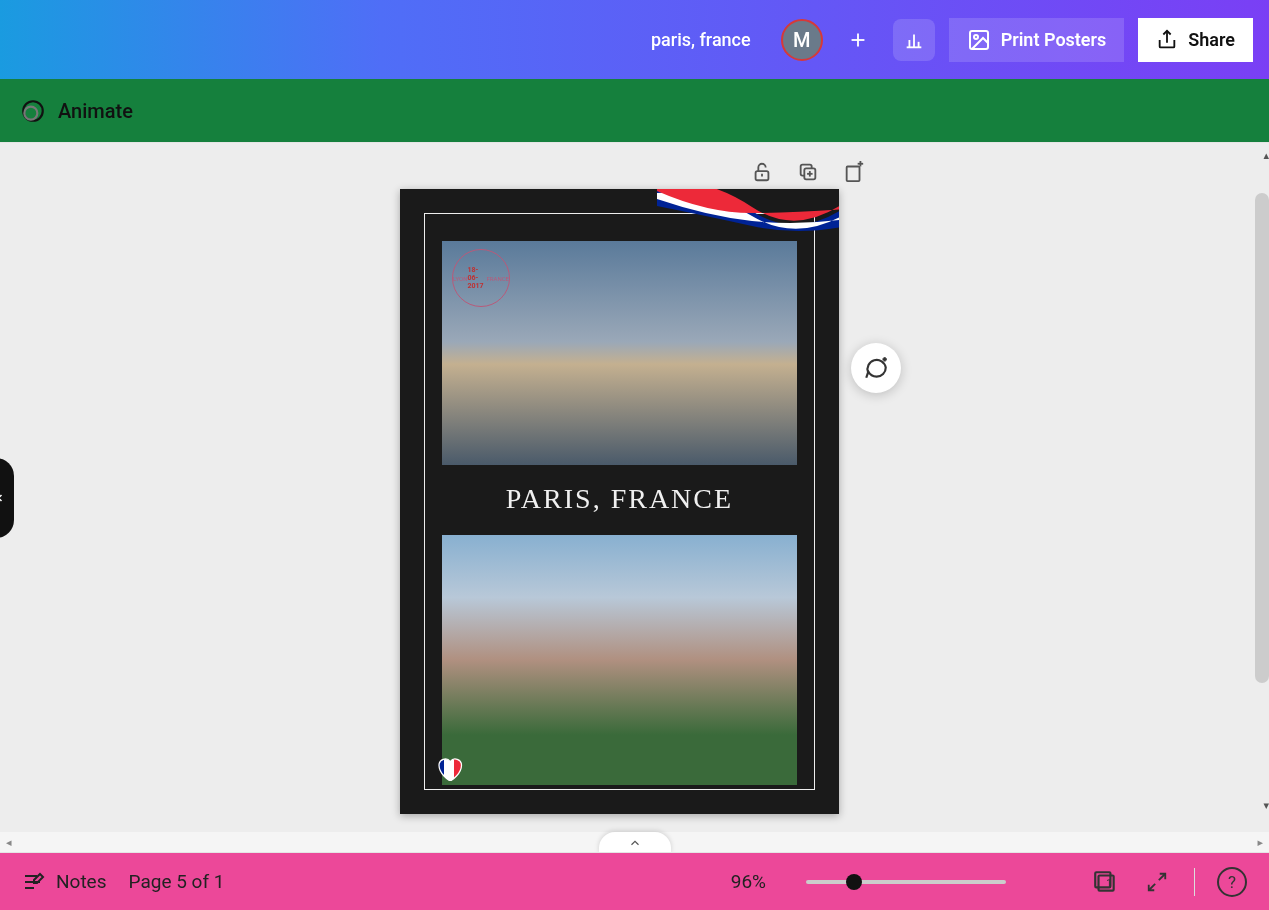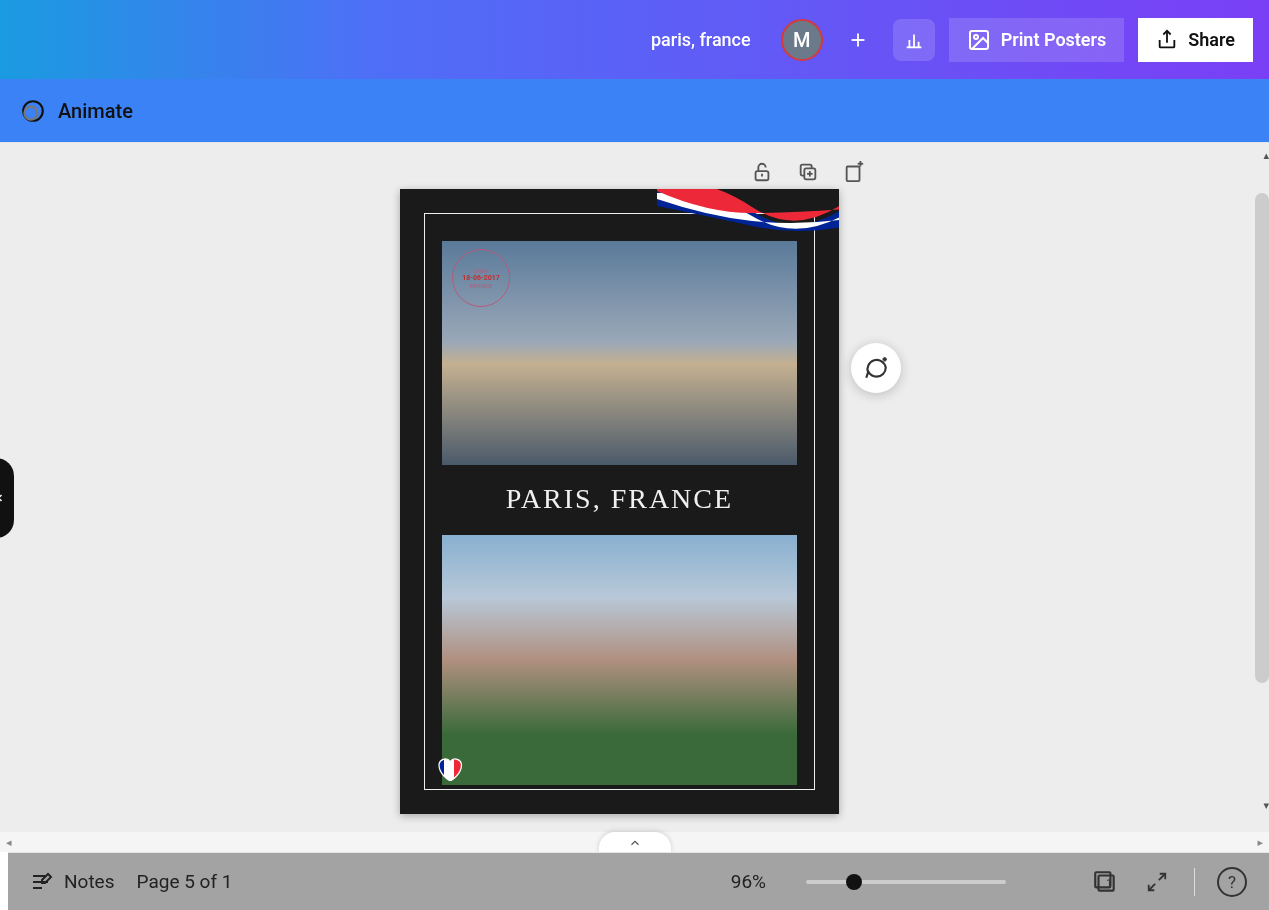--- a/index.html
+++ b/index.html
@@ -5,43 +5,43 @@
 * { margin:0; padding:0; box-sizing:border-box; font-family:-apple-system,BlinkMacSystemFont,"Segoe UI",Roboto,sans-serif; }
 body { width:1269px; height:910px; overflow:hidden; background:#fff; }
 .topbar { height:79px; background:linear-gradient(90deg,#1a9be0 0%,#4f6ef7 30%,#7a3ff5 100%); display:flex; align-items:center; justify-content:flex-end; padding:0 16px; gap:14px; }
 .doc-title { color:#fff; font-size:18px; font-weight:500; margin-right:16px; }
 .avatar { width:42px; height:42px; border-radius:50%; background:#6a7a8a; color:#fff; display:flex; align-items:center; justify-content:center; font-size:20px; font-weight:500; border:2px solid #d63939; }
 .icon-btn { width:42px; height:42px; border-radius:8px; display:flex; align-items:center; justify-content:center; color:#fff; cursor:pointer; }
 .icon-btn.sq { background:rgba(255,255,255,0.15); }
 .pill-btn { height:44px; padding:0 18px; border-radius:0; display:flex; align-items:center; gap:10px; color:#fff; font-size:18px; font-weight:600; cursor:pointer; background:rgba(255,255,255,0.15); }
 .share-btn { background:#fff; color:#111; }
 .share-btn svg { color:#111; }
-.secondbar { height:64px; background:#3b82f6; border-bottom:1px solid #e5e5e5; display:flex; align-items:center; padding:0 20px; gap:12px; }
+.secondbar { height:64px; background:#15803d; border-bottom:1px solid #e5e5e5; display:flex; align-items:center; padding:0 20px; gap:12px; }
 .animate-label { font-size:20px; font-weight:500; color:#111; }
 .canvas-area { position:relative; height:calc(100% - 79px - 64px - 58px); background:#ededed; overflow:hidden; }
 .page-tools { position:absolute; top:12px; left:50%; transform:translateX(110px); display:flex; gap:12px; }
 .tool-icon { width:34px; height:34px; display:flex; align-items:center; justify-content:center; color:#555; cursor:pointer; border-radius:4px; }
 .magic-btn { position:absolute; top:200px; right:368px; width:50px; height:50px; border-radius:50%; background:#fff; box-shadow:0 2px 12px rgba(0,0,0,0.2); display:flex; align-items:center; justify-content:center; color:#333; cursor:pointer; }
 .collapse-tab { position:absolute; left:-14px; top:50%; transform:translateY(-50%); width:28px; height:80px; background:#111; border-radius:0 18px 18px 0; display:flex; align-items:center; justify-content:center; color:#fff; cursor:pointer; }
 .poster { position:absolute; left:400px; top:46px; width:439px; height:625px; background:#1a1a1a; overflow:hidden; box-shadow:0 2px 8px rgba(0,0,0,0.3); }
 .poster-border { position:absolute; inset:24px; border:1px solid #eee; }
 .photo { position:absolute; background:#777; }
 .photo1 { left:42px; top:52px; width:355px; height:224px; background:linear-gradient(180deg,#5a7a9a 0%,#9aa8b8 45%,#c4b090 55%,#4a5a6a 100%); }
 .photo2 { left:42px; top:346px; width:355px; height:250px; background:linear-gradient(180deg,#88b0d0 0%,#b8c8d8 25%,#b09080 50%,#3a6a3a 80%); }
 .poster-title { position:absolute; top:294px; width:100%; text-align:center; color:#f0f0f0; font-family:Georgia,serif; font-size:28px; letter-spacing:2px; }
-.stamp { position:absolute; left:52px; top:60px; width:58px; height:58px; border:1.5px solid #b85a7a; border-radius:50%; display:flex; flex-direction:column; align-items:center; justify-content:center; font-size:6px; color:#b85a7a; }
+.stamp { position:absolute; left:52px; top:60px; width:58px; height:58px; border:1.5px solid #b85a7a; border-radius:50%; display:flex; align-items:center; justify-content:center; font-size:6px; color:#b85a7a; }
 .stamp-date { font-size:7px; color:#c03030; font-weight:bold; }
 .ribbon { position:absolute; top:-8px; right:-8px; width:190px; height:90px; }
 .heart { position:absolute; left:34px; bottom:30px; width:30px; height:30px; }
 .side-scroll { position:absolute; right:0; top:50px; width:14px; height:490px; background:#ccc; border-radius:7px; }
 .side-scroll-up { position:absolute; right:0; top:6px; color:#555; font-size:11px; }
 .side-scroll-dn { position:absolute; right:0; bottom:40px; color:#555; font-size:11px; }
 .hscroll { position:absolute; bottom:0; left:0; right:0; height:20px; background:#f5f5f5; display:flex; align-items:center; justify-content:space-between; padding:0 6px; color:#888; font-size:11px; }
 .page-pop { position:absolute; bottom:-2px; left:50%; transform:translateX(-50%); width:72px; height:22px; background:#fff; border-radius:16px 16px 0 0; box-shadow:0 -1px 5px rgba(0,0,0,0.15); display:flex; align-items:center; justify-content:center; color:#555; }
-.bottombar { height:58px; background:#a3a3a3; border-top:1px solid #e5e5e5; display:flex; align-items:center; padding:0 22px; gap:22px;margin-left:8px; }
+.bottombar { height:58px; background:#ec4899; border-top:1px solid #e5e5e5; display:flex; align-items:center; padding:0 22px; gap:22px; }
 .notes { display:flex; align-items:center; gap:10px; font-size:19px; color:#222; cursor:pointer; }
 .page-ind { font-size:19px; color:#222; }
 .spacer { flex:1; }
 .zoom-pct { font-size:19px; color:#222; margin-right:18px; }
 .slider { width:200px; height:4px; background:#ccc; border-radius:2px; position:relative; }
 .slider-dot { position:absolute; left:40px; top:-6px; width:16px; height:16px; border-radius:50%; background:#111; }
 .bb-icon { width:30px; height:30px; display:flex; align-items:center; justify-content:center; color:#333; cursor:pointer; }
 .vdiv { width:1px; height:28px; background:#ddd; }
 .help { width:30px; height:30px; border:2px solid #333; border-radius:50%; display:flex; align-items:center; justify-content:center; font-size:17px; color:#333; cursor:pointer; }
 </style>

